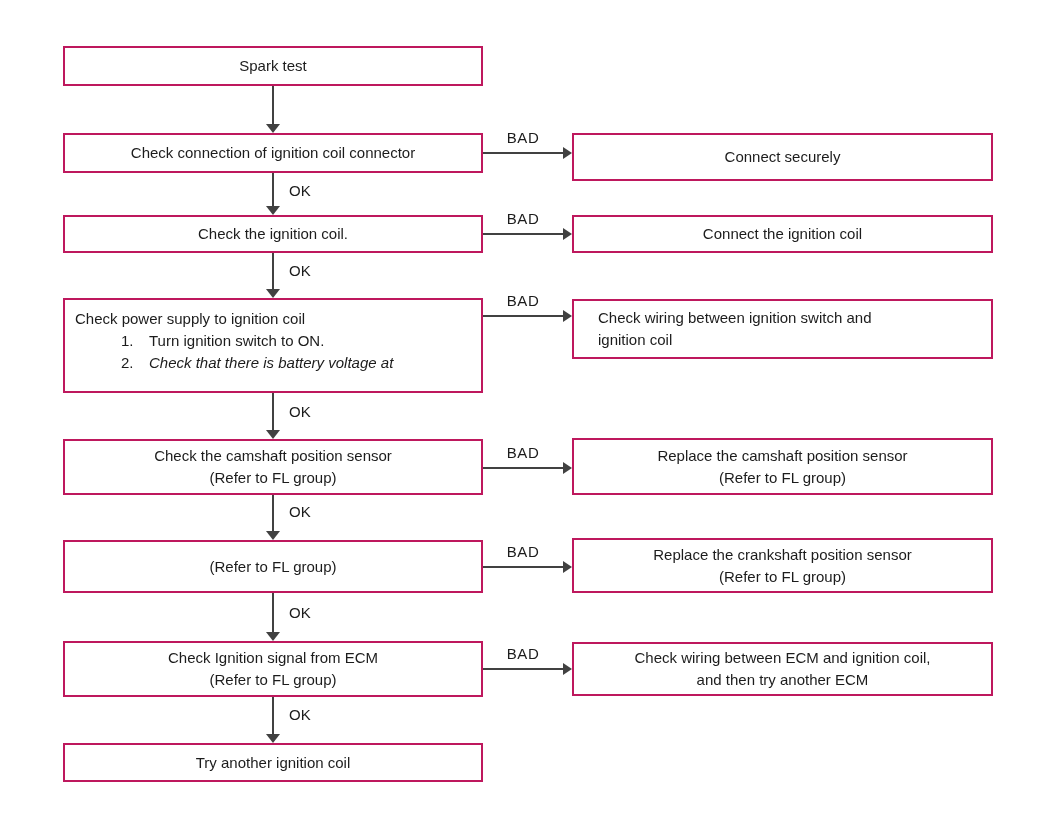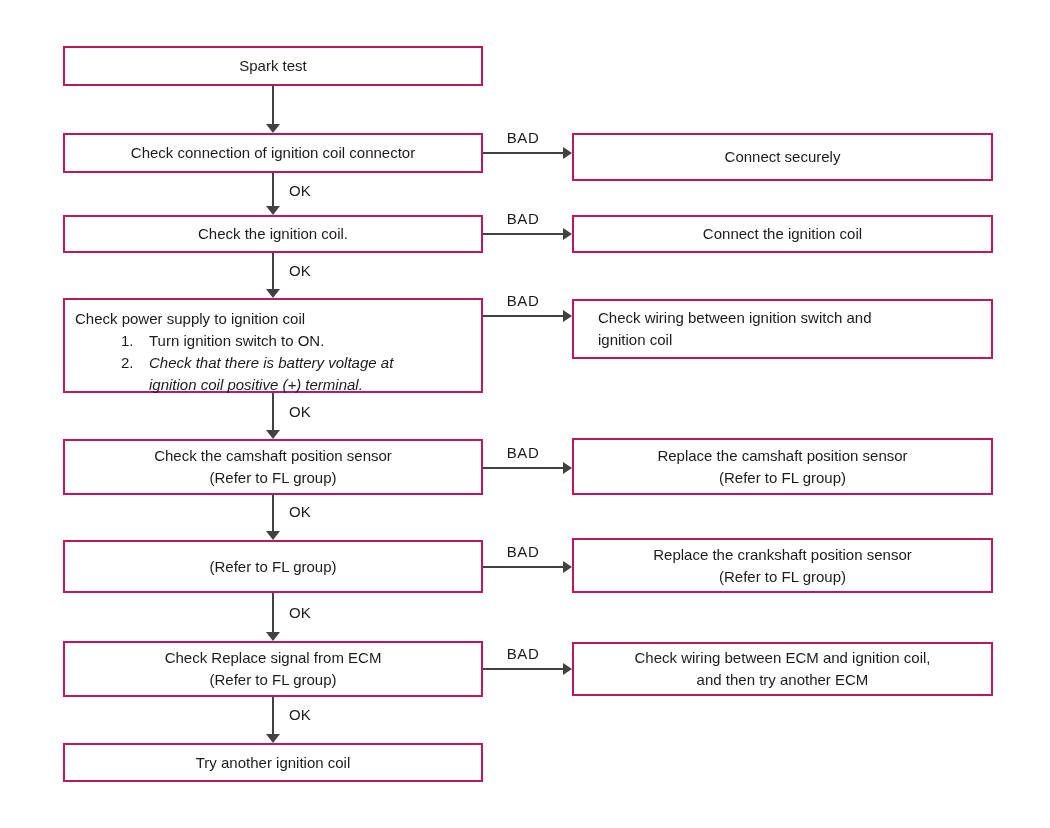--- a/index.html
+++ b/index.html
@@ -88,36 +88,35 @@
   <div class="node list-node" style="left:63px;top:298px;width:420px;height:95px">
     <div>Check power supply to ignition coil</div>
     <div class="list-row">
       <span class="list-num">1.</span>
       <span>Turn ignition switch to ON.</span>
     </div>
     <div class="list-row">
       <span class="list-num">2.</span>
       <span>
         <span class="block">Check that there is battery voltage at</span>
-        <span class="block">ignition coil positive (+) terminal.</span>
       </span>
     </div>
   </div>
 
   <div class="node" style="left:63px;top:439px;width:420px;height:56px">
     <div>Check the camshaft position sensor</div>
     <div>(Refer to FL group)</div>
   </div>
 
   <div class="node" style="left:63px;top:540px;width:420px;height:53px">
     <div>(Refer to FL group)</div>
   </div>
 
   <div class="node" style="left:63px;top:641px;width:420px;height:56px">
-    <div>Check Replace signal from ECM</div>
+    <div>Check Ignition signal from ECM</div>
     <div>(Refer to FL group)</div>
   </div>
 
   <div class="node" style="left:63px;top:743px;width:420px;height:39px">
     <div>Try another ignition coil</div>
   </div>
 
   <div class="node" style="left:572px;top:133px;width:421px;height:48px">
     <div>Connect securely</div>
   </div>

